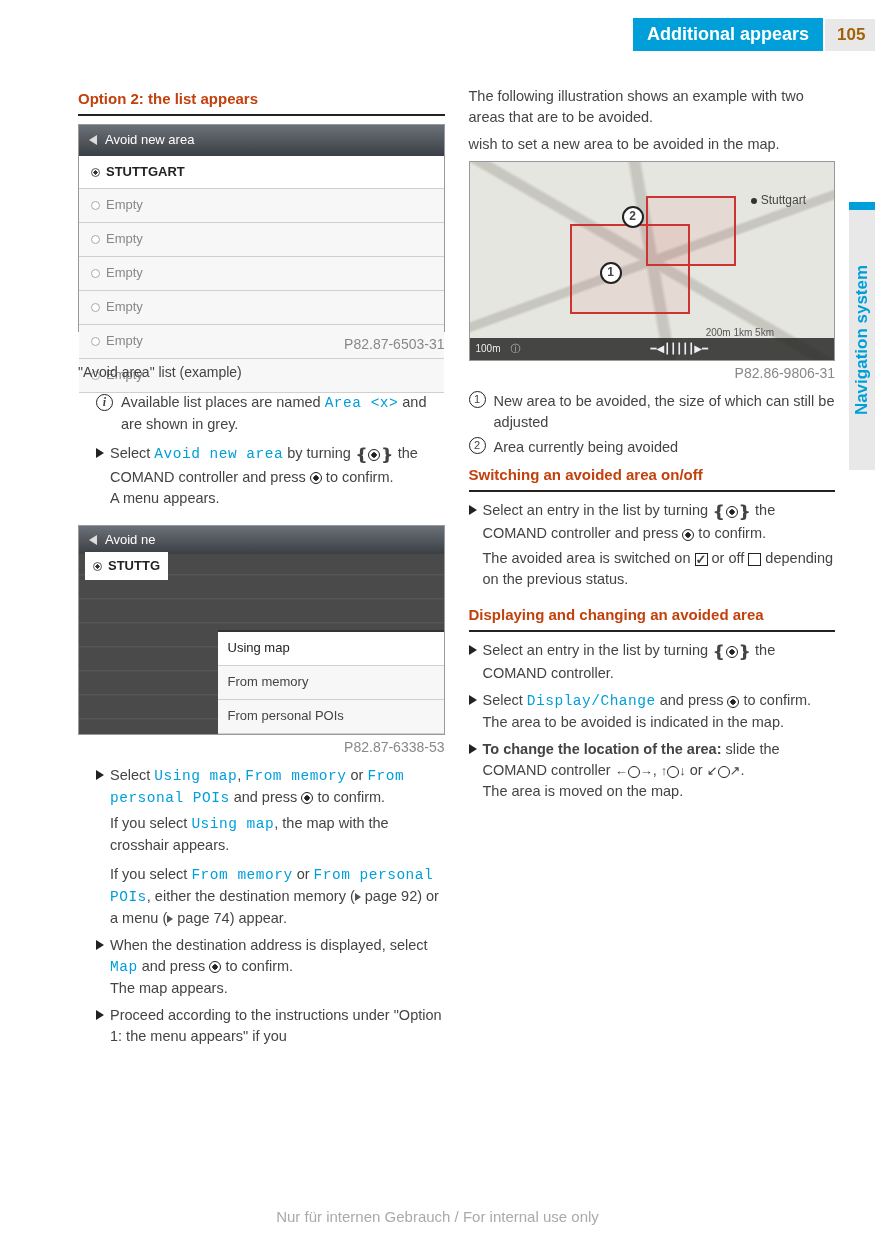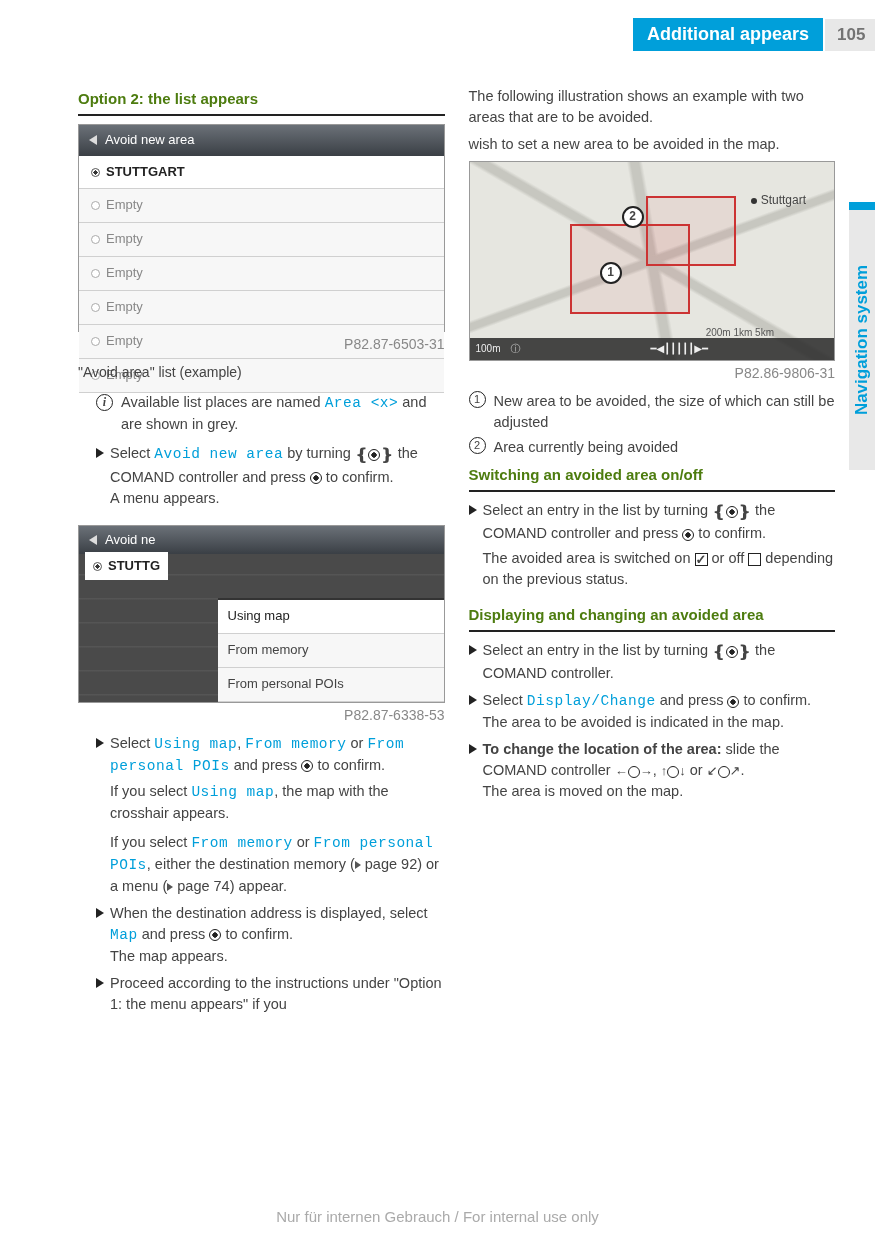--- a/index.html
+++ b/index.html
@@ -20,21 +20,21 @@
   }
   .header-title {
     background: #009fda;
     color: #fff;
     font-weight: bold;
     font-size: 18px;
     padding: 6px 14px;
   }
   .page-num {
     background: #e8e8e8;
-    color: #737373;
+    color: #a16207;
     font-weight: bold;
     font-size: 17px;
     padding: 6px 12px;
     margin-left: 2px;
     width: 50px;
     text-align: center;
   }
   .side-tab {
     position: absolute;
     right: 0;
@@ -70,36 +70,36 @@
     gap: 24px;
   }
   .col {
     flex: 1;
     font-size: 14.5px;
     line-height: 1.45;
     color: #444;
   }
   .sect-title {
     font-weight: bold;
-    color: #4d7c0f;
+    color: #c2410c;
     margin: 6px 0 4px;
     font-size: 15px;
   }
   .rule {
     border: none;
     border-top: 2px solid #222;
     margin-bottom: 8px;
   }
   .screenshot {
     border: 1px solid #999;
     background: #ccc;
     margin: 6px 0 2px;
   }
   .shot1 { height: 208px; }
-  .shot2 { height: 178px; margin-top: 16px; }
+  .shot2 { height: 210px; margin-top: 16px; }
   .shot3 { height: 200px; }
   .shot-list {
     background: #f3f3f3;
   }
   .shot-header {
     background: linear-gradient(#6b7178,#3a3f45);
     color: #fff;
     font-size: 13px;
     padding: 6px 10px;
     display: flex;

